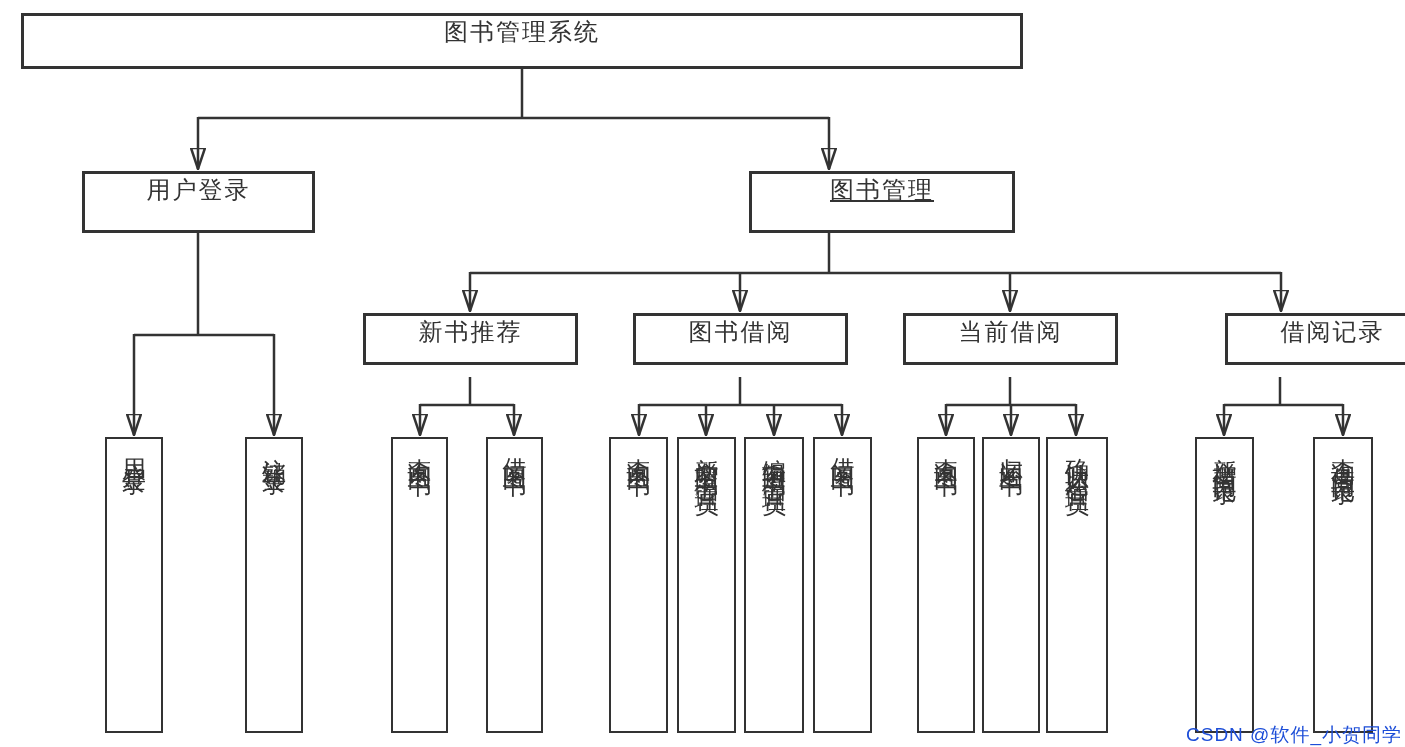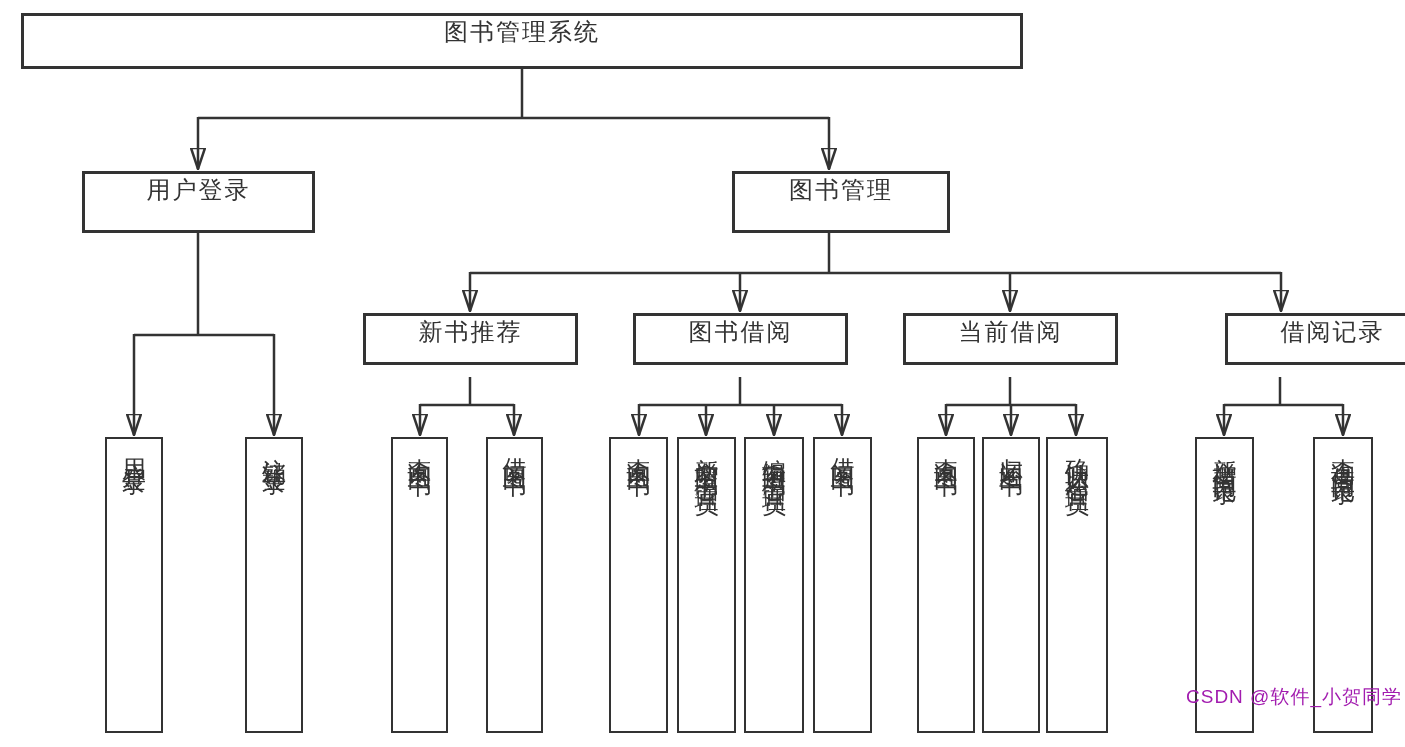--- a/index.html
+++ b/index.html
@@ -29,22 +29,22 @@
     border-width:2.5px;
   }
   .node.leaf span{
     writing-mode:vertical-rl;
     text-orientation:mixed;
     font-size:24px;
     letter-spacing:5px;
     line-height:1;
   }
   .watermark{
-    position:absolute;left:1186px;top:684px;
-    font-size:19px;color:#a21caf;letter-spacing:1px;
+    position:absolute;left:1186px;top:722px;
+    font-size:19px;color:#1d4ed8;letter-spacing:1px;
     white-space:nowrap;z-index:5;
   }
 </style>
 </head>
 <body>
 
 <div class="stage">
 
   <svg class="connectors" viewBox="0 0 1405 747" xmlns="http://www.w3.org/2000/svg">
     <defs>
@@ -94,21 +94,21 @@
     <path d="M1343,404 V435" marker-end="url(#arw)"></path>
   </svg>
 
   <div class="node root hbox">
     <span>图书管理系统</span>
   </div>
 
   <div class="node lv2 hbox" style="left:82px;">
     <span>用户登录</span>
   </div>
-  <div class="node lv2 hbox" style="left:732px;width:218px;">
+  <div class="node lv2 hbox" style="left:749px;width:266px;text-decoration:underline;">
     <span>图书管理</span>
   </div>
 
   <div class="node lv3 hbox" style="left:363px;">
     <span>新书推荐</span>
   </div>
   <div class="node lv3 hbox" style="left:633px;">
     <span>图书借阅</span>
   </div>
   <div class="node lv3 hbox" style="left:903px;">

